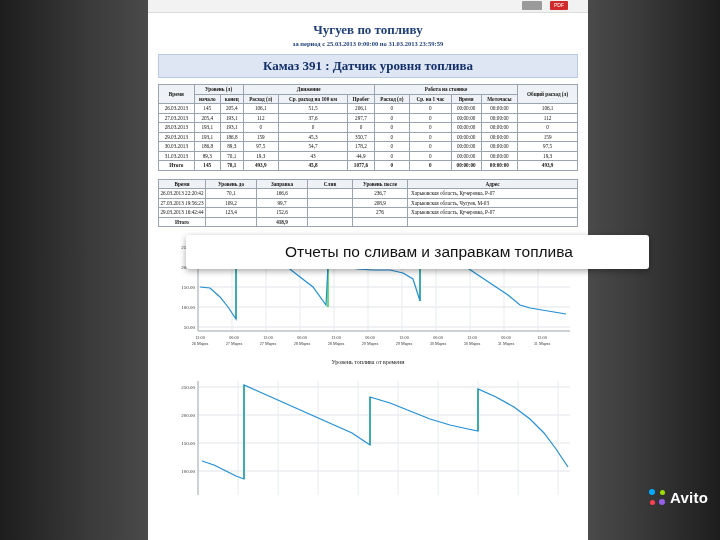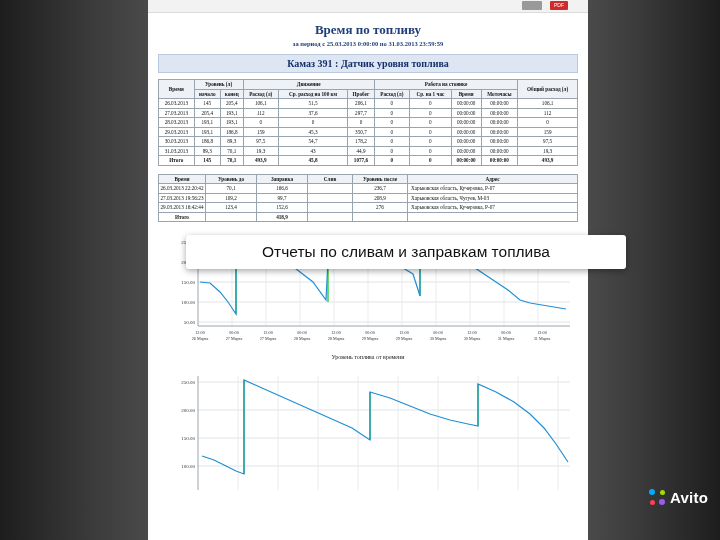--- a/index.html
+++ b/index.html
@@ -31,21 +31,21 @@
   .title{
     text-align:center;color:#1f3f7a;font-weight:bold;font-size:13px;
     margin-top:9px;font-family:"Liberation Serif", serif;
   }
   .subtitle{
     text-align:center;color:#1f3f7a;font-size:6.5px;margin-top:2px;font-weight:bold;
     font-family:"Liberation Serif", serif;
   }
   .bluebar{
     margin:7px 10px 0 10px;background:#dde6f2;border:1px solid #b9c9de;
-    text-align:center;font-size:10px;font-weight:bold;color:#14306b;padding:3px 8px;
+    text-align:center;font-size:13px;font-weight:bold;color:#14306b;padding:3px 8px;
     font-family:"Liberation Serif", serif;
   }
 
   table.rep{
     border-collapse:collapse;margin:6px 10px 0 10px;width:420px;
     font-family:"Liberation Serif", serif;
   }
   table.rep th, table.rep td{
     border:1px solid #9aa4ae;font-size:5.2px;color:#111;padding:1px 1px;
     text-align:center;line-height:1.25;
@@ -59,21 +59,21 @@
   .chart-cap{
     text-align:center;font-size:6px;color:#222;margin-top:2px;
     font-family:"Liberation Serif", serif;
   }
 
   
   .banner{
     position:absolute;left:186px;top:235px;width:440px;height:34px;
     background:#ffffff;border-radius:3px;
     box-shadow:0 2px 6px rgba(0,0,0,.35);
-    display:flex;align-items:center;justify-content:center;
+    display:flex;align-items:center;justify-content:center;padding-left:23px;
   }
   .banner span{font-size:15.5px;color:#111;font-family:"Liberation Sans",sans-serif;}
 
   
   .avito{
     position:absolute;right:12px;bottom:34px;display:flex;align-items:flex-start;gap:5px;
     color:#fff;
   }
   .avito .dots{position:relative;width:16px;height:16px;}
   .avito .dots i{position:absolute;border-radius:50%;display:block;}
@@ -94,21 +94,21 @@
   <div class="doc">
     <div class="doc-inner">
 
       <div class="topbar">
         <div class="ic ic-grey"></div>
         <div class="ic ic-red">
             <span>PDF</span>
           </div>
       </div>
 
-      <div class="title">Время по топливу</div>
+      <div class="title">Чугуев по топливу</div>
       <div class="subtitle">за период с 25.03.2013 0:00:00 по 31.03.2013 23:59:59</div>
       <div class="bluebar">Камаз 391 : Датчик уровня топлива</div>
 
       <table class="rep">
         <thead>
           <tr>
             <th rowspan="2">Время</th>
             <th colspan="2">Уровень (л)</th>
             <th colspan="3">Движение</th>
             <th colspan="4">Работа на стоянке</th>

